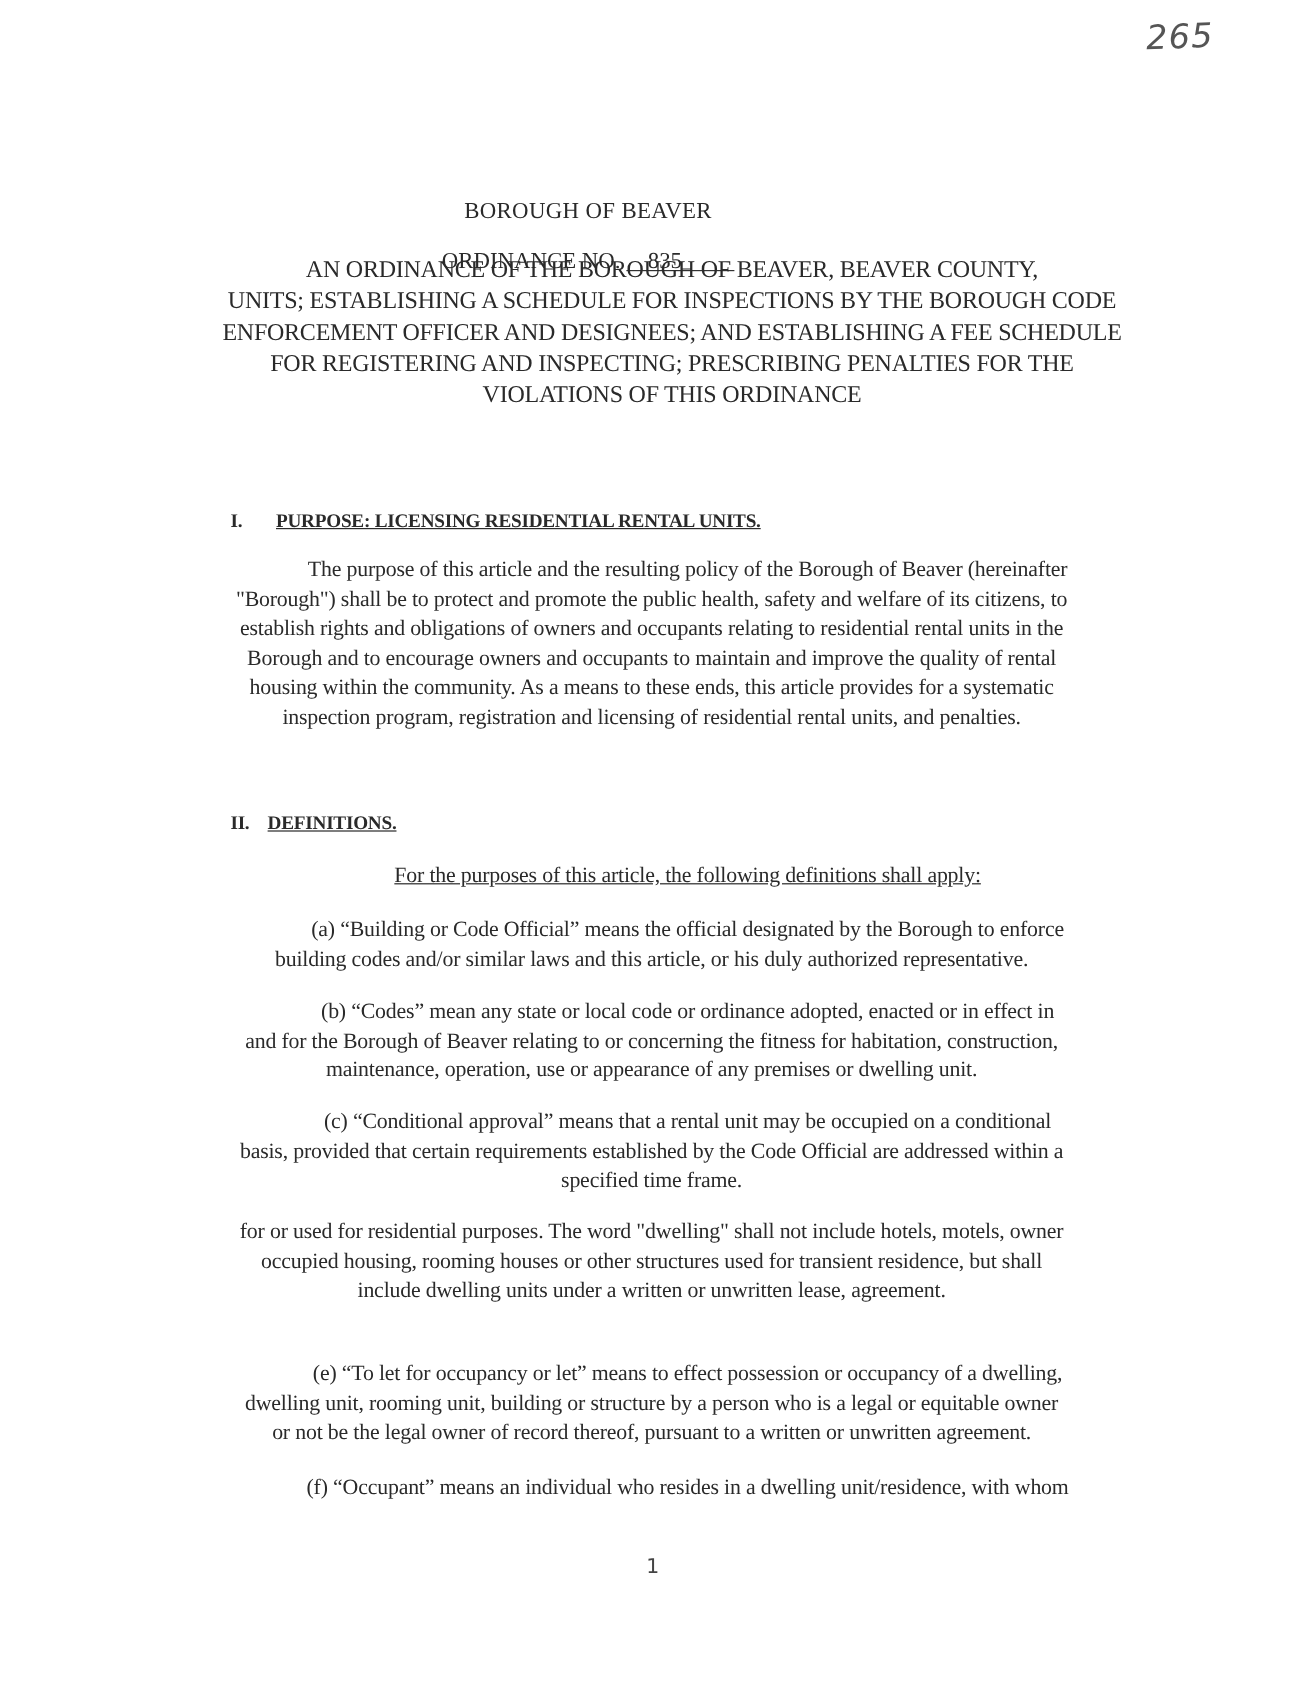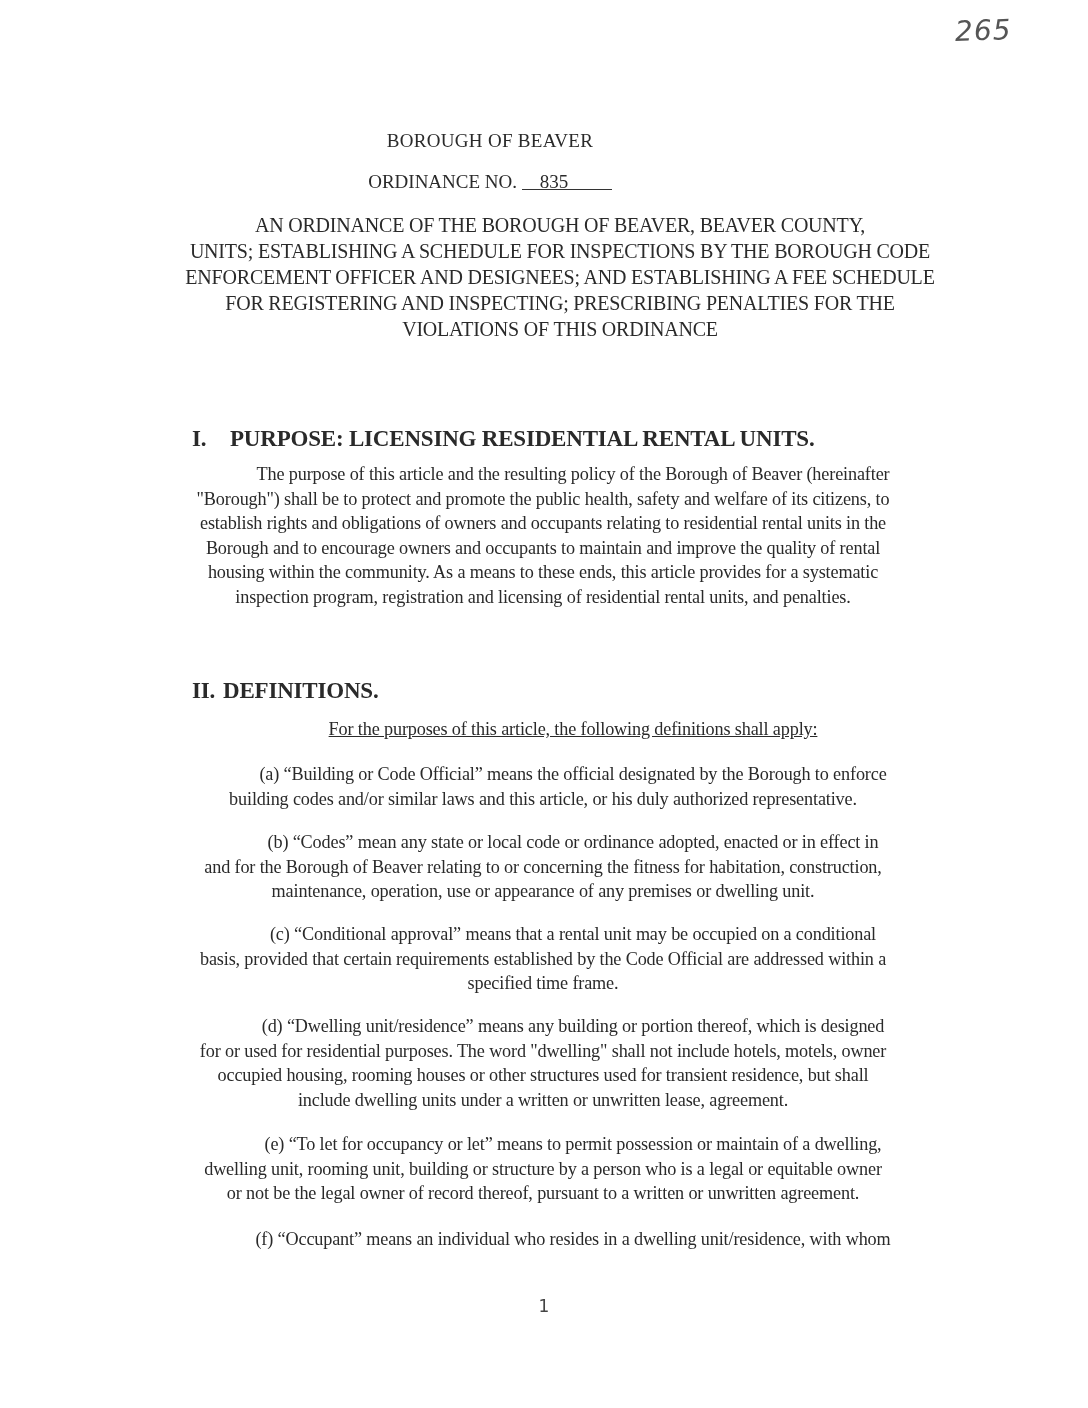--- a/index.html
+++ b/index.html
@@ -6,37 +6,38 @@
   body {
     width: 1088px; height: 1408px; position: relative; overflow: hidden;
     font-family: "Liberation Serif", "DejaVu Serif", serif;
     color: #2a2a2a;
   }
   .handwritten {
     position: absolute; left: 955px; top: 14px;
     font-family: "DejaVu Sans", sans-serif; font-size: 28px; color: #555;
     letter-spacing: 1px; font-style: italic; transform: rotate(-2deg);
   }
-  .center { position: absolute; left: 0; width: 980px; text-align: center; }
+  .center { position: absolute; left: 0; width: 980px; text-align: center; margin-top: 36px; }
   .borough { top: 130px; font-size: 19px; letter-spacing: 0.3px; }
   .ordno { top: 171px; font-size: 19px; }
   .ordno .num {
     display: inline-block; width: 90px; border-bottom: 1px solid #333;
     text-align: left; padding-left: 18px; box-sizing: border-box;
     font-size: 19px; line-height: 14px; vertical-align: baseline;
   }
   .title-block {
     position: absolute; left: 160px; width: 800px; top: 212px;
     text-align: center; font-size: 20px; line-height: 26px;
     letter-spacing: -0.2px;
   }
   .title-block .line { display: block; white-space: nowrap; font-family: Liberation Serif, serif; }
   .heading {
-    position: absolute; left: 192px; font-weight: bold; font-size: 23px;
+    position: absolute; left: 192px; font-weight: bold; font-size: 16px;
     letter-spacing: -0.2px;
+    text-decoration: underline;
   }
   .heading .num { display: inline-block; width: 38px; }
   .h1 { top: 426px; }
   .h2 { top: 678px; }
   .h2 .num { width: 31px; }
   .para {
     position: absolute; left: 128px; width: 830px; font-size: 18.2px;
     line-height: 24.5px; letter-spacing: -0.15px;
   }
   .para .line { display: block; white-space: nowrap; text-align: center; }
@@ -106,28 +107,27 @@
   <span class="line">maintenance, operation, use or appearance of any premises or dwelling unit.</span>
 </div>
 
 <div class="para p-c">
   <span class="line indent">(c) “Conditional approval” means that a rental unit may be occupied on a conditional</span>
   <span class="line">basis, provided that certain requirements established by the Code Official are addressed within a</span>
   <span class="line">specified time frame.</span>
 </div>
 
 <div class="para p-d">
-  <span class="line indent">(d) “Dwelling unit/residence” means any building or portion thereof, which is designed</span>
   <span class="line">for or used for residential purposes. The word "dwelling" shall not include hotels, motels, owner</span>
   <span class="line">occupied housing, rooming houses or other structures used for transient residence, but shall</span>
   <span class="line">include dwelling units under a written or unwritten lease, agreement.</span>
 </div>
 
 <div class="para p-e">
-  <span class="line indent">(e) “To let for occupancy or let” means to permit possession or maintain of a dwelling,</span>
+  <span class="line indent">(e) “To let for occupancy or let” means to effect possession or occupancy of a dwelling,</span>
   <span class="line">dwelling unit, rooming unit, building or structure by a person who is a legal or equitable owner</span>
   <span class="line">or not be the legal owner of record thereof, pursuant to a written or unwritten agreement.</span>
 </div>
 
 <div class="para p-f">
   <span class="line indent">(f) “Occupant” means an individual who resides in a dwelling unit/residence, with whom</span>
 </div>
 
 <div class="pagenum">1</div>
 

